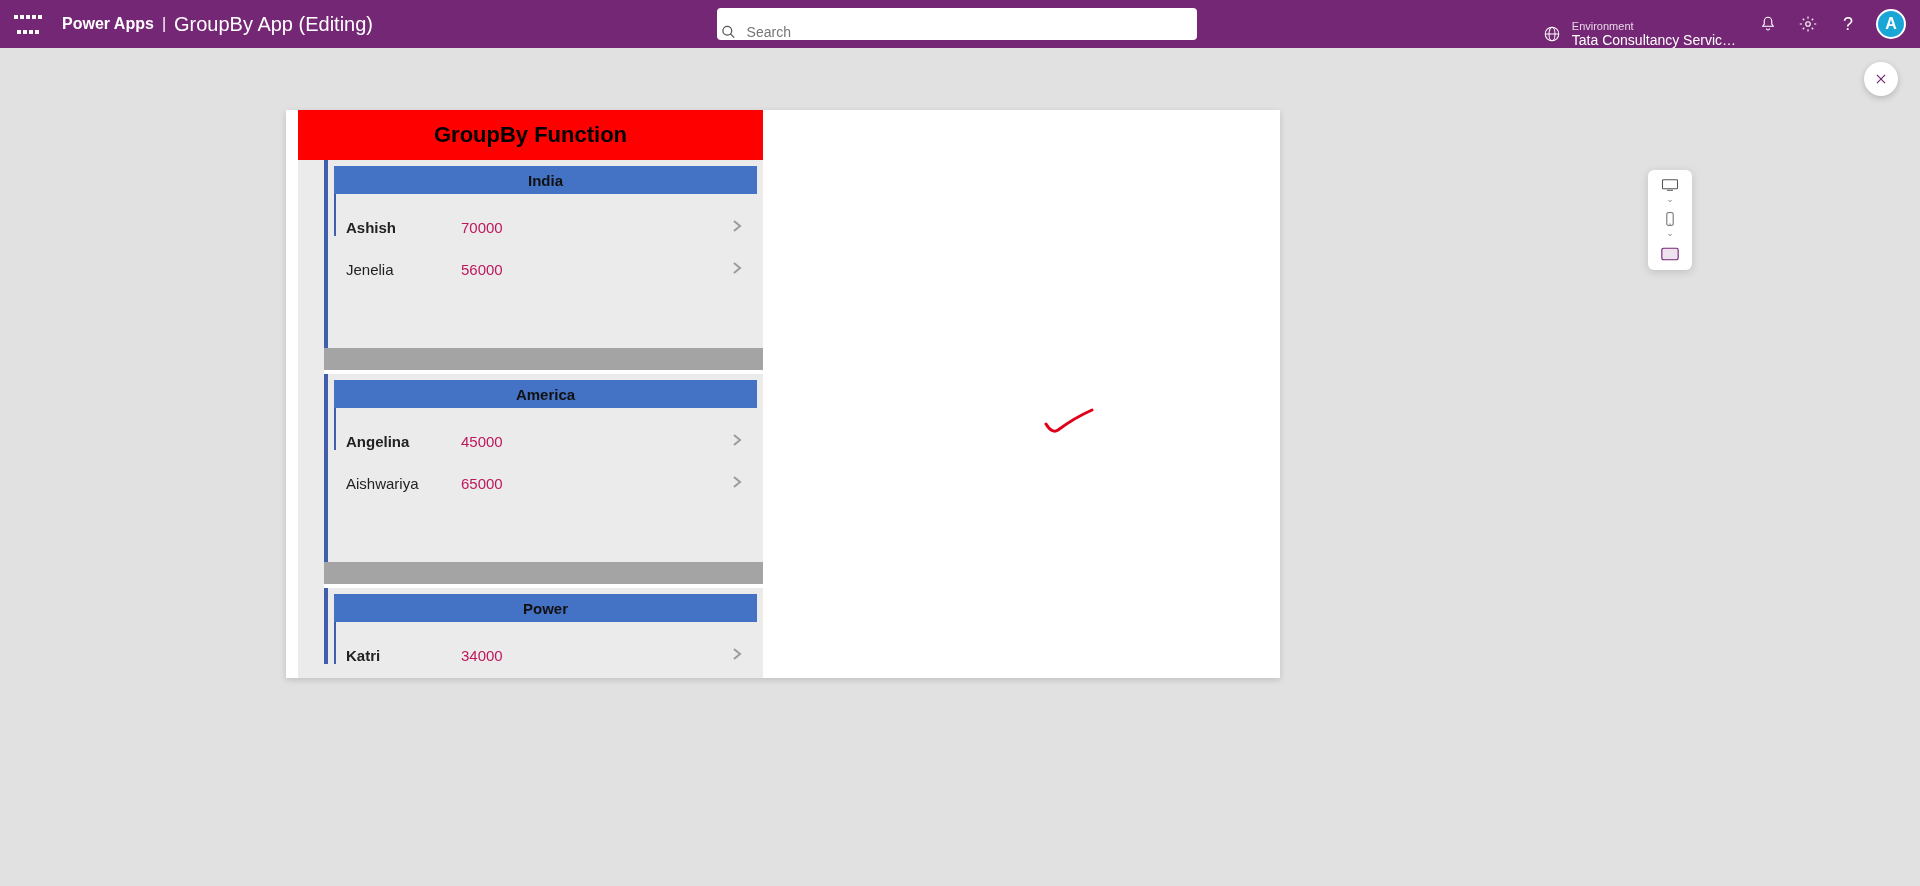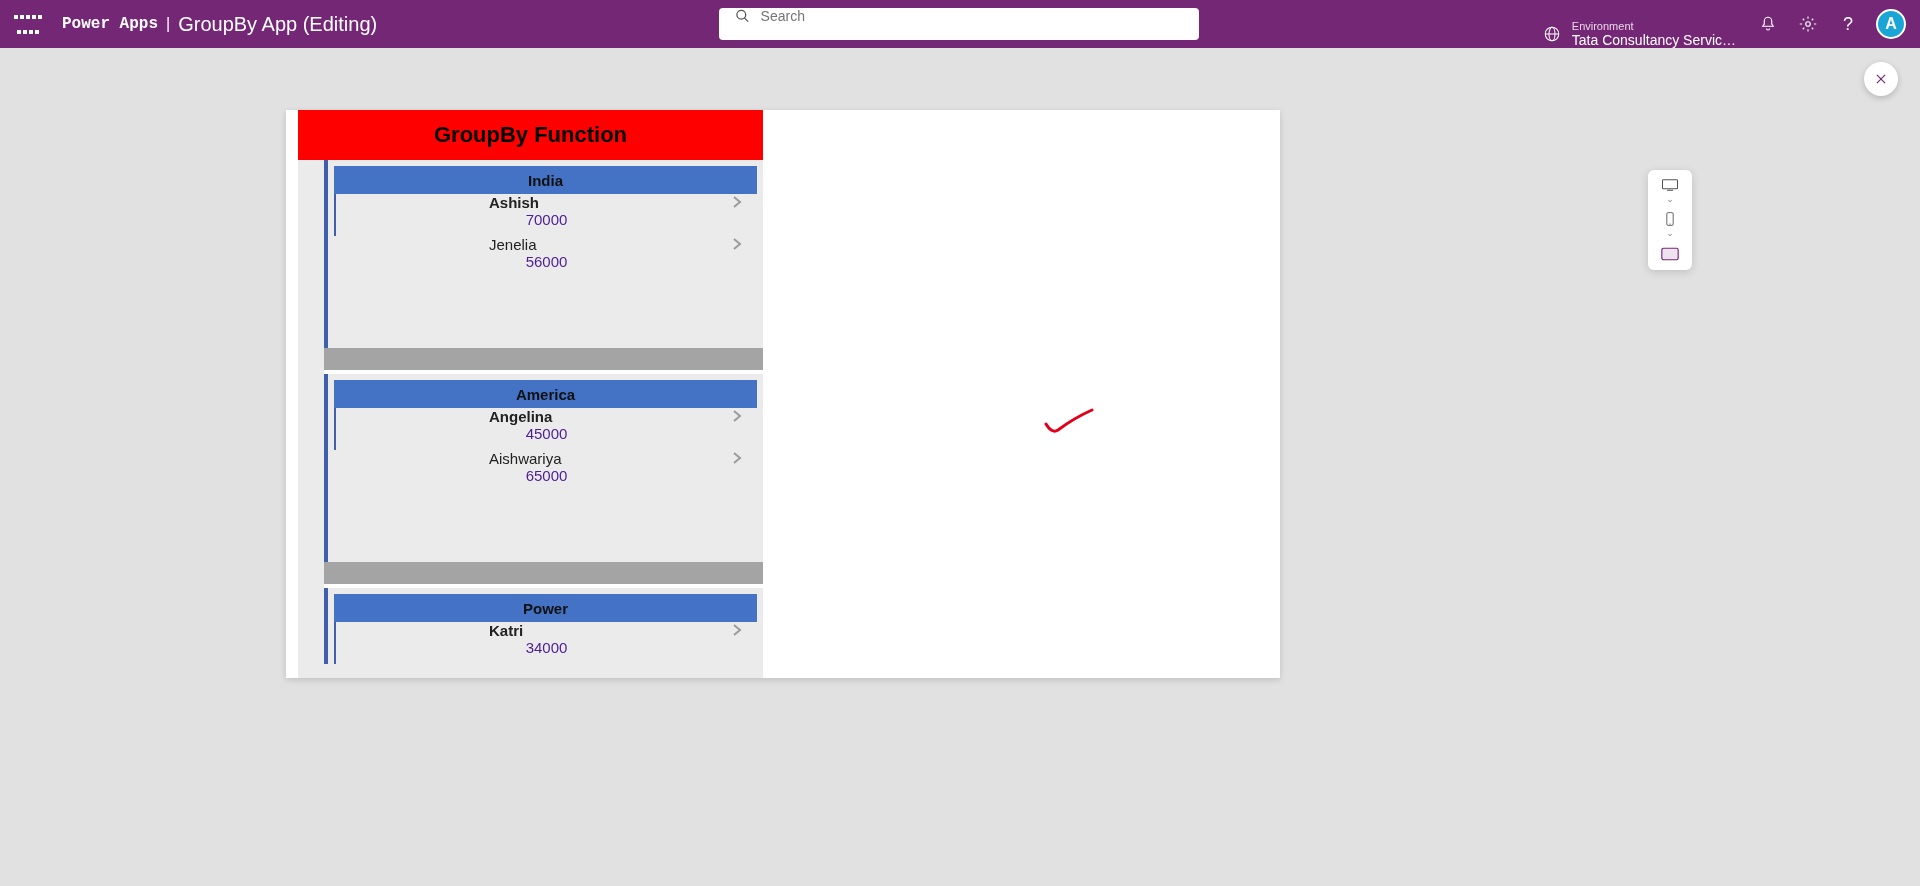--- a/index.html
+++ b/index.html
@@ -1,25 +1,25 @@
 <!DOCTYPE html>
 <html><head>
 <meta charset="utf-8">
 <style>
 * { box-sizing: border-box; margin: 0; padding: 0; }
 body { font-family: "Segoe UI", Arial, sans-serif; background: #e1e1e1; overflow: hidden; width: 1920px; height: 886px; }
 
 .top-bar { height: 48px; background: #742774; display: flex; align-items: center; padding: 0 14px; color: #fff; }
 .waffle { width: 28px; height: 28px; display: flex; flex-wrap: wrap; gap: 2px; align-items: center; justify-content: center; margin-right: 20px; cursor: pointer; }
 .waffle span { width: 4px; height: 4px; background: #fff; display: block; }
-.app-title { font-size: 16px; font-weight: 600; font-family: Liberation Mono, monospace; }
+.app-title { font-size: 16px; font-weight: 600; }
 .env-divider { margin: 0 8px; font-weight: 300; }
 .app-subtitle { font-size: 20px; font-weight: 400; }
 .search-wrap { flex: 1; display: flex; justify-content: center; }
-.search-box { width: 480px; height: 32px; background: #fff; border-radius: 4px; display: flex; align-items: flex-start; padding: 0 16px; }
+.search-box { width: 480px; height: 32px; background: #fff; border-radius: 4px; display: flex; align-items: flex-end; padding: 0 4px; }
 .search-box svg { width: 16px; height: 16px; margin-right: 10px; color: #555; }
 .search-box input { border: none; outline: none; font-size: 14px; width: 100%; color: #555; }
 
 .env-block { display: flex; align-items: center; margin-right: 12px; margin-top: 20px; }
 .env-icon { width: 20px; height: 20px; margin-right: 10px; display: flex; align-items: center; justify-content: center; }
 .env-text .env-label { font-size: 11px; color: #e9d6e9; }
 .env-text .env-name { font-size: 14px; max-width: 170px; white-space: nowrap; overflow: hidden; text-overflow: ellipsis; }
 
 .top-icon { width: 40px; height: 40px; display: flex; align-items: center; justify-content: center; cursor: pointer; }
 .top-icon svg { width: 18px; height: 18px; stroke: #fff; fill: none; stroke-width: 1.5; }
@@ -36,25 +36,25 @@
 .device-panel .caret { font-size: 9px; color: #888; }
 
 .canvas { position: absolute; top: 110px; left: 286px; width: 994px; height: 568px; background: #fff; box-shadow: 0 2px 6px rgba(0,0,0,.15); overflow: hidden; padding-left: 12px; }
 .app-shell { width: 465px; height: 100%; background: #ebebeb; display: flex; flex-direction: column; }
 .red-header { height: 50px; background: #ff0000; display: flex; align-items: center; justify-content: center; font-size: 22px; font-weight: 700; color: #000; }
 .scroll-area { flex: 1; overflow: hidden; }
 .country-block { border-top: 4px solid #fff; margin-left: 26px; }
 .country-block:first-child { border-top: none; }
 .accent-wrap { border-left: 4px solid #3f5eac; padding: 6px 6px 0 6px; }
 .country-header { background: #4472c4; height: 28px; color: #111; display: flex; align-items: center; justify-content: center; font-size: 15px; font-weight: 700; }
-.person-row { height: 42px; display: flex; align-items: center; padding: 0 10px; border-left: 2px solid transparent; position: relative; flex-direction: column; }
+.person-row { height: 42px; display: flex; align-items: flex-end; padding: 0 10px; border-left: 2px solid transparent; position: relative; }
 .person-row.first { border-left-color: #3f5eac; }
 .person-name { width: 115px; font-size: 15px; color: #222; }
 .person-row.first .person-name { font-weight: 600; }
-.person-val { font-size: 15px; color: #4c1d95; }
+.person-val { font-size: 15px; color: #be185d; }
 .row-arrow { position: absolute; right: 14px; color: #9b9b9b; }
 .row-arrow svg { width: 12px; height: 12px; stroke: #9b9b9b; fill: none; stroke-width: 2; }
 .block-spacer { height: 70px; }
 .gray-band { height: 22px; background: #a4a4a4; }
 
 .ink-check { position: absolute; top: 298px; left: 758px; }
 .ink-check svg { width: 50px; height: 30px; }
 </style>
 </head>
 <body>

